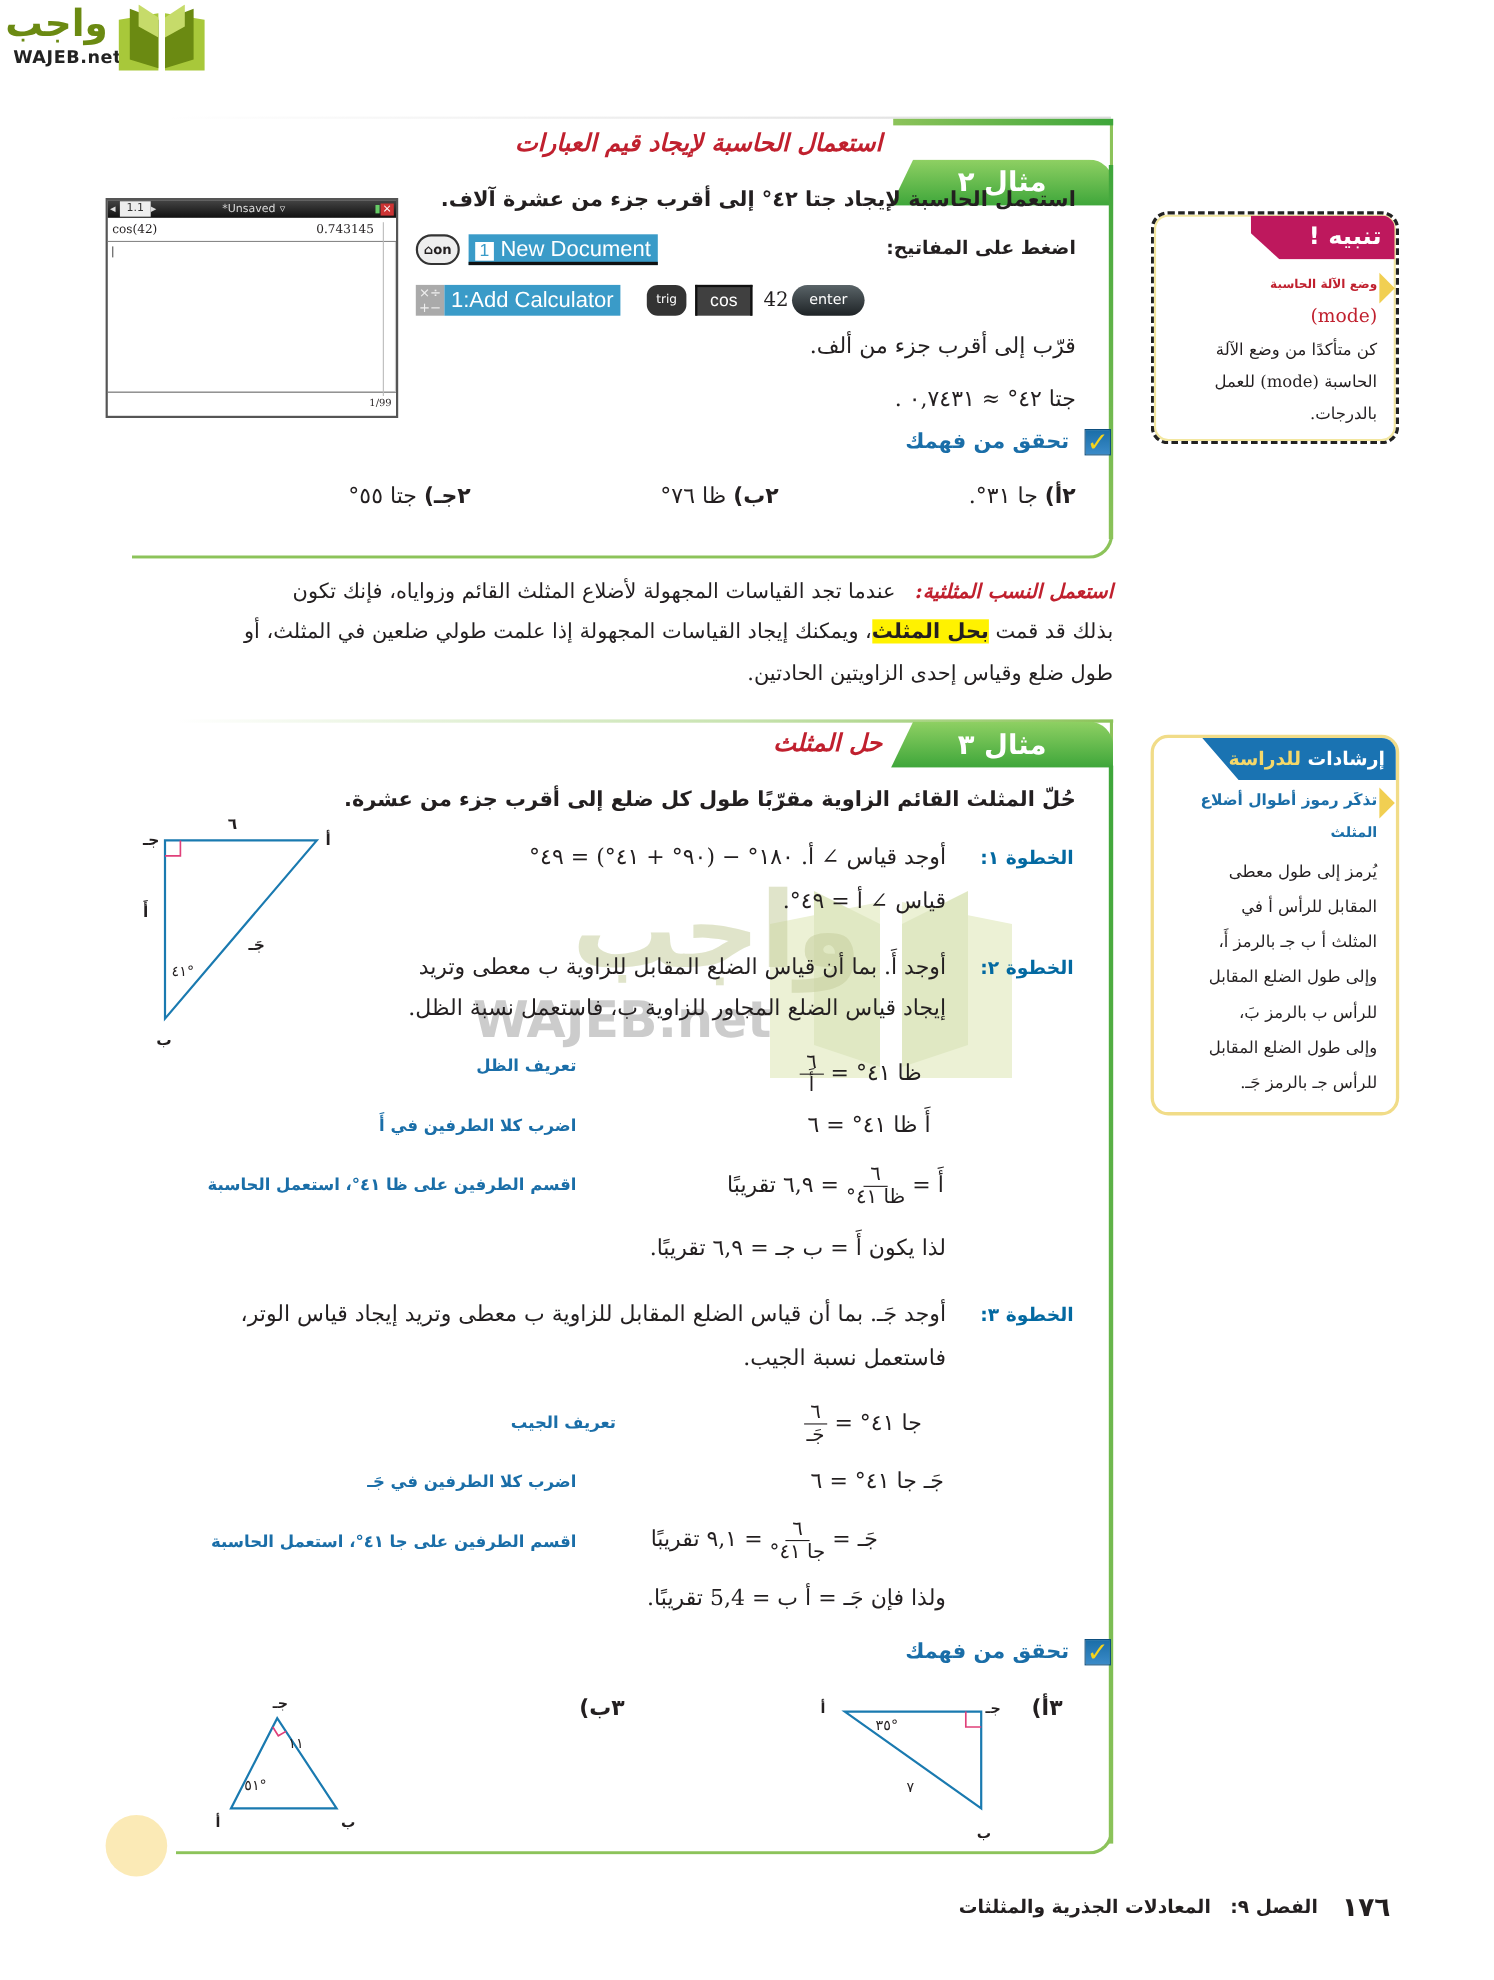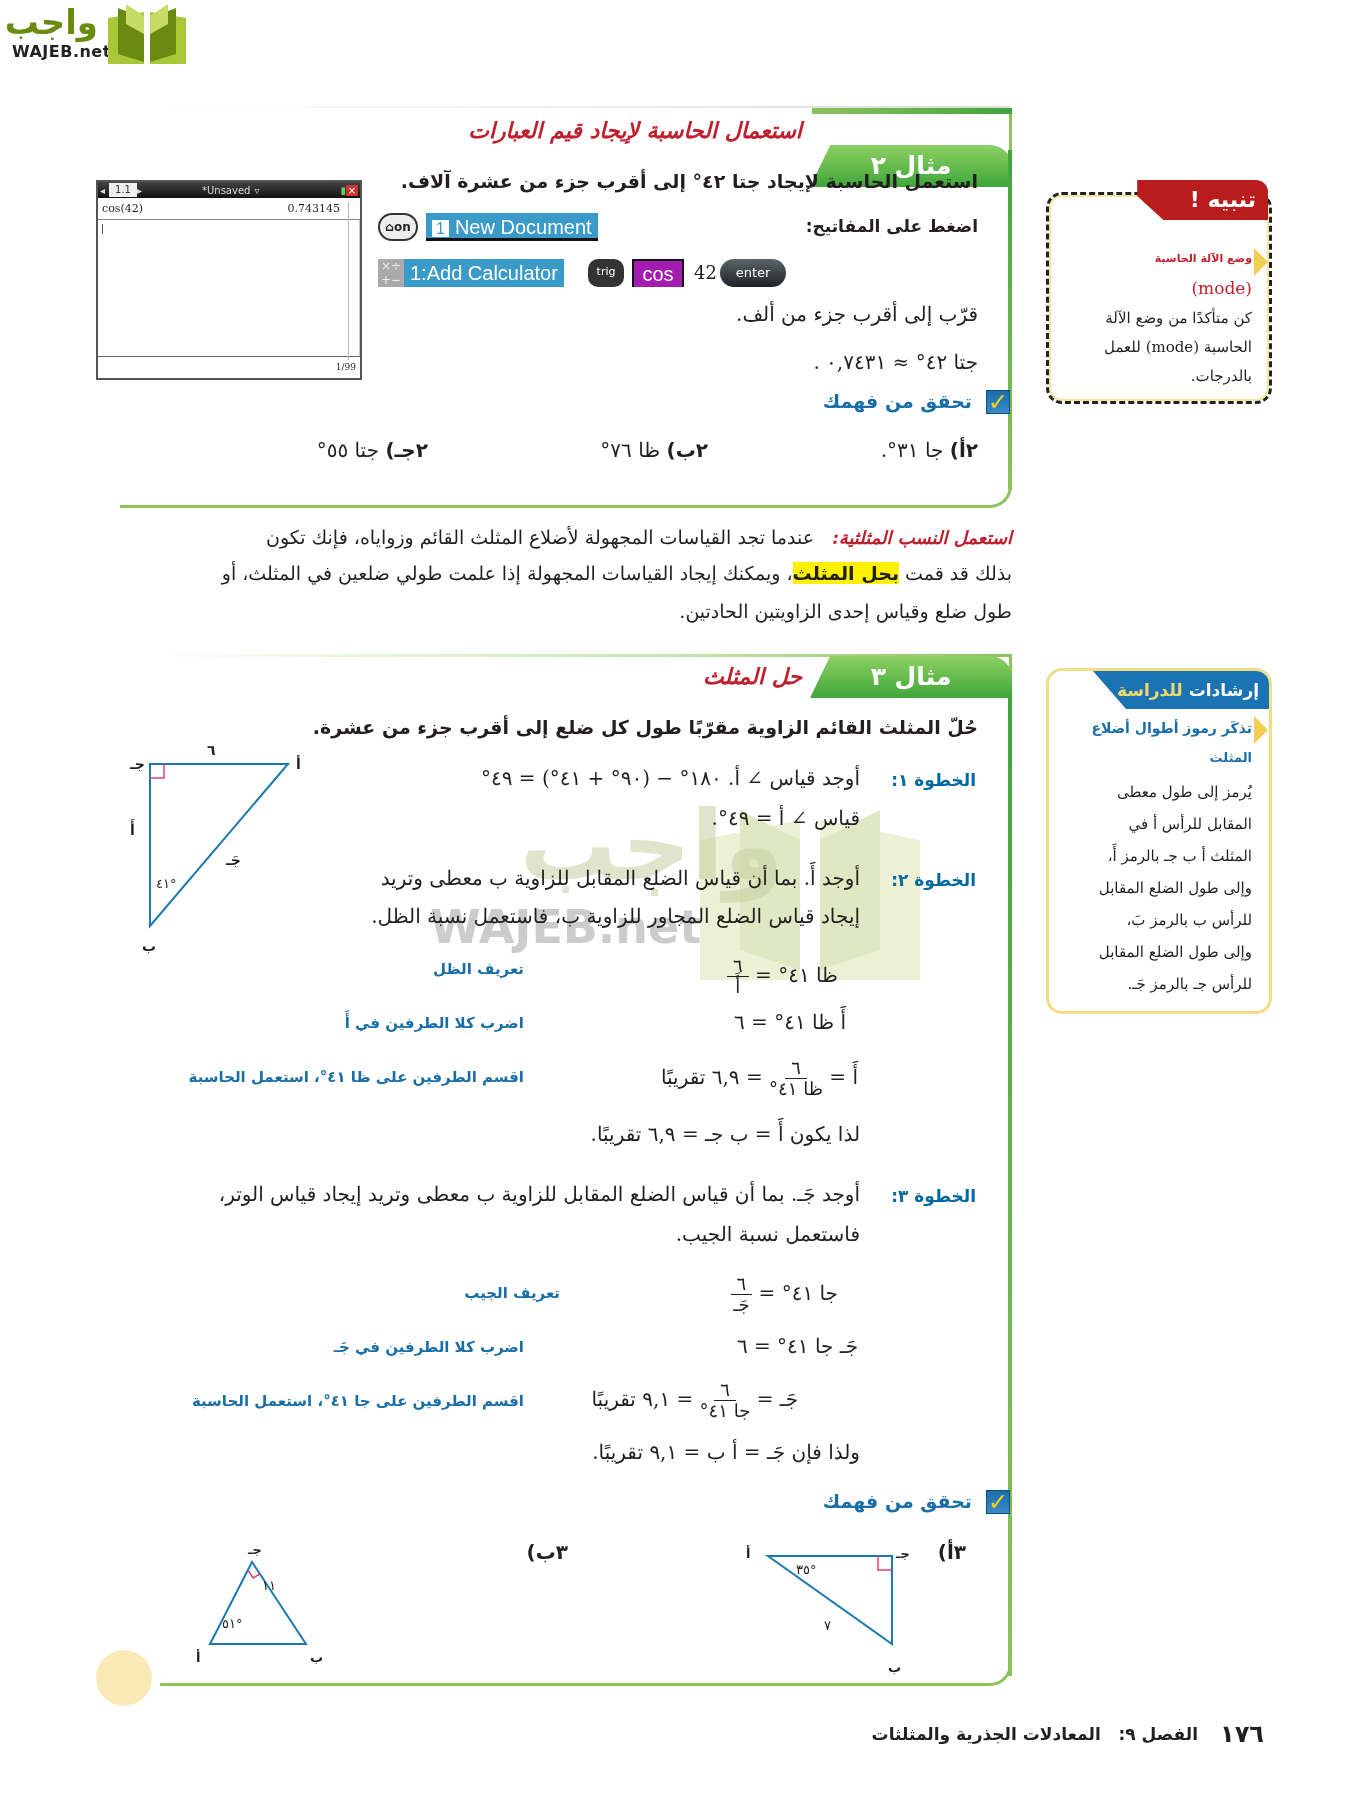--- a/index.html
+++ b/index.html
@@ -35,26 +35,26 @@
   .calc-tab { background: #eee; color: #333; padding: 0 6px; margin-left: 4px; font-size: 10px; height: 14px; line-height: 14px; }
   .calc-row { height: 22px; border-bottom: 1px solid #888; display: flex; justify-content: space-between; align-items: center; padding: 0 20px 0 4px; font-family: "DejaVu Serif", serif; font-size: 11px; }
   .calc-body { height: 136px; position: relative; border-right: 1px solid #ccc; }
   .calc-bottom { height: 20px; border-top: 1px solid #666; font-size: 9px; text-align: right; padding-right: 4px; line-height: 20px; font-family: "DejaVu Serif", serif; }
   .calc-scroll { right: 2px; top: 20px; width: 10px; height: 158px; border-left: 1px solid #bbb; }
 
   .key-on { left: 378px; top: 213px; width: 40px; height: 28px; border: 2px solid #333; border-radius: 14px; background: #eee; font-size: 12px; font-weight: bold; text-align: center; line-height: 24px; }
   .menu-hl { background: #3a9bc8; color: #fff; font-family: "Liberation Sans", sans-serif; font-size: 20px; padding: 0 6px; height: 28px; line-height: 28px; }
   .num-badge { background: #fff; color: #3a9bc8; padding: 0 4px; margin-right: 6px; font-size: 16px; }
   .key-trig { width: 36px; height: 28px; border-radius: 10px; background: #333; color: #fff; font-size: 11px; text-align: center; line-height: 26px; }
-  .key-cos { width: 52px; height: 28px; border-left: 2px solid #111; border-right: 2px solid #111; border-top: 2px solid #111; background: #a21caf; color: #fff; font-family: "Liberation Sans", sans-serif; font-size: 20px; text-align: center; line-height: 26px; }
+  .key-cos { width: 52px; height: 28px; border-left: 2px solid #111; border-right: 2px solid #111; border-top: 2px solid #111; background: #404040; color: #fff; font-family: "Liberation Sans", sans-serif; font-size: 16px; text-align: center; line-height: 26px; }
   .key-enter { width: 66px; height: 28px; border-radius: 14px; background: linear-gradient(#5a6468, #1e2326); color: #fff; font-size: 13px; text-align: center; line-height: 28px; }
 
   
   .warn-box { left: 1046px; top: 192px; width: 226px; height: 212px; border: 3px dashed #222; border-radius: 16px; background: #fff; box-shadow: 0 0 0 2px #f3e7a0 inset; }
-  .warn-head { left: 1050px; top: 180px; width: 218px; height: 40px; background: #b91c1c; border-radius: 12px 12px 0 0; clip-path: polygon(40% 0, 100% 0, 100% 100%, 52% 100%, 40% 40%); color: #fff; font-size: 22px; font-weight: bold; text-align: right; padding-right: 12px; line-height: 40px; direction: rtl; }
+  .warn-head { left: 1050px; top: 196px; width: 218px; height: 40px; background: #be185d; border-radius: 12px 12px 0 0; clip-path: polygon(40% 0, 100% 0, 100% 100%, 52% 100%, 40% 40%); color: #fff; font-size: 22px; font-weight: bold; text-align: right; padding-right: 12px; line-height: 40px; direction: rtl; }
   .tip-box { left: 1046px; top: 668px; width: 226px; height: 346px; border: 3px solid #f1dc88; border-radius: 16px; background: #fff; }
   .tip-head { left: 1049px; top: 671px; width: 220px; height: 38px; background: #1a73b2; border-radius: 13px 13px 0 0; clip-path: polygon(0 0, 100% 0, 100% 100%, 35% 100%, 20% 0); color: #fff; font-size: 17px; font-weight: bold; text-align: right; padding-right: 10px; line-height: 38px; direction: rtl; }
   .tip-head .yellow { color: #f5d86a; }
   .side-arrow { width: 0; height: 0; border-top: 14px solid transparent; border-bottom: 14px solid transparent; border-right: 14px solid #f1cf52; }
   .side-title-red { color: #c0202e; font-weight: bold; font-size: 11px; direction: rtl; text-align: right; }
   .side-title-blue { color: #1a6ea8; font-weight: bold; font-size: 14px; direction: rtl; text-align: right; }
   .side-body { font-family: "DejaVu Serif", serif; font-size: 16px; line-height: 32px; direction: rtl; text-align: right; }
 
   .hl { background: #fff200; font-weight: bold; font-family: "DejaVu Sans", sans-serif; }
 
@@ -274,21 +274,21 @@
 <div class="abs txt" style="right:560px;top:1380px;">
   <span>جَـ =</span>
   <span class="frac">
       <span class="num">٦</span>
       <span>جا ٤١°</span>
     </span>
   <span>= ٩,١ تقريبًا</span>
 </div>
 <div class="abs blue-note" style="right:834px;top:1392px;">اقسم الطرفين على جا ٤١°، استعمل الحاسبة</div>
 
-<div class="abs txt" style="right:498px;top:1440px;">ولذا فإن جَـ = أ ب = ٩,١ تقريبًا.</div>
+<div class="abs txt" style="right:498px;top:1440px;">ولذا فإن جَـ = أ ب = 5,4 تقريبًا.</div>
 
 <div class="abs check-box" style="left:986px;top:1490px;">
     <div class="check-mark">✓</div>
   </div>
 <div class="abs check-heading" style="right:386px;top:1490px;">تحقق من فهمك</div>
 
 <div class="abs txt bold" style="right:392px;top:1540px;font-size:20px;">٣أ)</div>
 <svg class="abs" style="left:760px;top:1550px;" width="140" height="110" viewBox="0 0 140 110">
   <polygon points="8,6 132,6 132,94" fill="none" stroke="#1a7ab0" stroke-width="2"></polygon>
   <polyline points="118,6 118,20 132,20" fill="none" stroke="#e0407a" stroke-width="1.5"></polyline>

